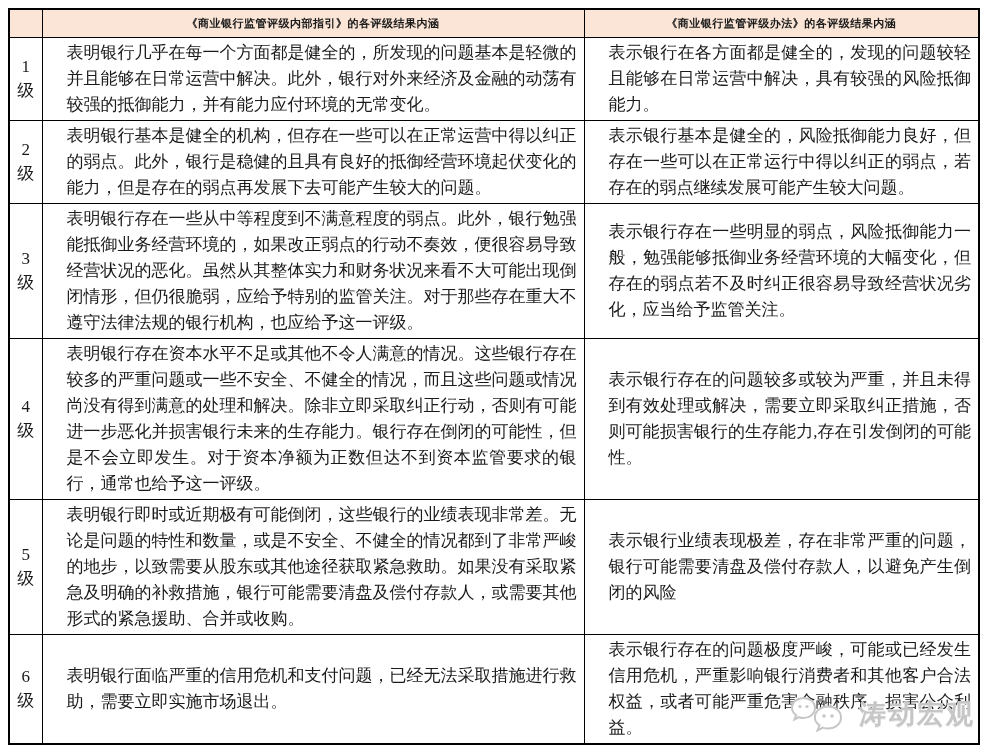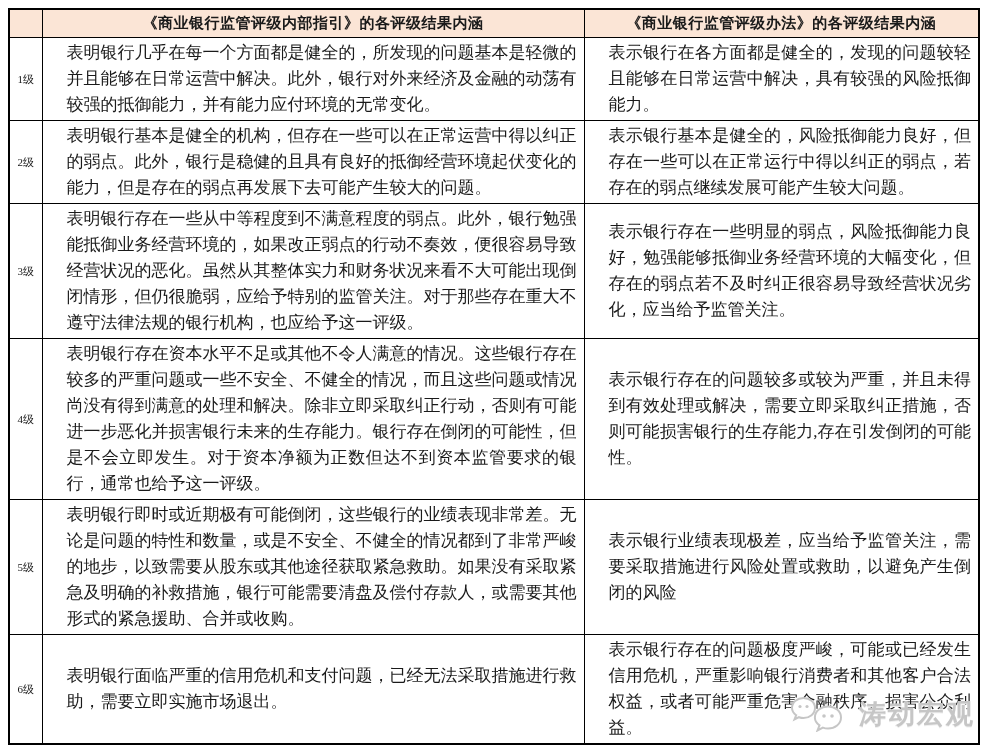--- a/index.html
+++ b/index.html
@@ -28,31 +28,31 @@
     border: 2px solid #000;
   }
   table.rating-table th,
   table.rating-table td {
     border: 1px solid #000;
     box-sizing: border-box;
   }
   table.rating-table th {
     background: #fbe5d6;
     font-weight: bold;
-    font-size: 15px;
+    font-size: 11px;
     text-align: center;
     vertical-align: middle;
     padding: 2px 4px;
     height: 28px;
     letter-spacing: 0.5px;
   }
   td.level-cell {
     text-align: center;
     vertical-align: middle;
-    font-size: 11px;
+    font-size: 17px;
     line-height: 24px;
     padding: 15px 6px;
     word-break: break-all;
   }
   td.content-cell {
     font-size: 17px;
     line-height: 26px;
     vertical-align: middle;
     padding: 2px 7px 2px 24px;
     text-align: justify;
@@ -119,31 +119,31 @@
         <td class="content-cell">表示银行在各方面都是健全的，发现的问题较轻且能够在日常运营中解决，具有较强的风险抵御能力。</td>
       </tr>
       <tr class="row-2">
         <td class="level-cell">2级</td>
         <td class="content-cell">表明银行基本是健全的机构，但存在一些可以在正常运营中得以纠正的弱点。此外，银行是稳健的且具有良好的抵御经营环境起伏变化的能力，但是存在的弱点再发展下去可能产生较大的问题。</td>
         <td class="content-cell">表示银行基本是健全的，风险抵御能力良好，但存在一些可以在正常运行中得以纠正的弱点，若存在的弱点继续发展可能产生较大问题。</td>
       </tr>
       <tr class="row-3">
         <td class="level-cell">3级</td>
         <td class="content-cell">表明银行存在一些从中等程度到不满意程度的弱点。此外，银行勉强能抵御业务经营环境的，如果改正弱点的行动不奏效，便很容易导致经营状况的恶化。虽然从其整体实力和财务状况来看不大可能出现倒闭情形，但仍很脆弱，应给予特别的监管关注。对于那些存在重大不遵守法律法规的银行机构，也应给予这一评级。</td>
-        <td class="content-cell">表示银行存在一些明显的弱点，风险抵御能力良好，勉强能够抵御业务经营环境的大幅变化，但存在的弱点若不及时纠正很容易导致经营状况劣化，应当给予监管关注。</td>
+        <td class="content-cell">表示银行存在一些明显的弱点，风险抵御能力一般，勉强能够抵御业务经营环境的大幅变化，但存在的弱点若不及时纠正很容易导致经营状况劣化，应当给予监管关注。</td>
       </tr>
       <tr class="row-4">
         <td class="level-cell">4级</td>
         <td class="content-cell">表明银行存在资本水平不足或其他不令人满意的情况。这些银行存在较多的严重问题或一些不安全、不健全的情况，而且这些问题或情况尚没有得到满意的处理和解决。除非立即采取纠正行动，否则有可能进一步恶化并损害银行未来的生存能力。银行存在倒闭的可能性，但是不会立即发生。对于资本净额为正数但达不到资本监管要求的银行，通常也给予这一评级。</td>
         <td class="content-cell">表示银行存在的问题较多或较为严重，并且未得到有效处理或解决，需要立即采取纠正措施，否则可能损害银行的生存能力,存在引发倒闭的可能性。</td>
       </tr>
       <tr class="row-5">
         <td class="level-cell">5级</td>
         <td class="content-cell">表明银行即时或近期极有可能倒闭，这些银行的业绩表现非常差。无论是问题的特性和数量，或是不安全、不健全的情况都到了非常严峻的地步，以致需要从股东或其他途径获取紧急救助。如果没有采取紧急及明确的补救措施，银行可能需要清盘及偿付存款人，或需要其他形式的紧急援助、合并或收购。</td>
-        <td class="content-cell">表示银行业绩表现极差，应当给予监管关注，需要采取措施进行风险处置或救助，以避免产生倒闭的风险</td>
+        <td class="content-cell">表示银行业绩表现极差，存在非常严重的问题，银行可能需要清盘及偿付存款人，以避免产生倒闭的风险</td>
       </tr>
       <tr class="row-6">
         <td class="level-cell">6级</td>
         <td class="content-cell">表明银行面临严重的信用危机和支付问题，已经无法采取措施进行救助，需要立即实施市场退出。</td>
         <td class="content-cell">表示银行存在的问题极度严峻，可能或已经发生信用危机，严重影响银行消费者和其他客户合法权益，或者可能严重危害金融秩序、损害公众利益。</td>
       </tr>
     </tbody>
   </table>
 
 

